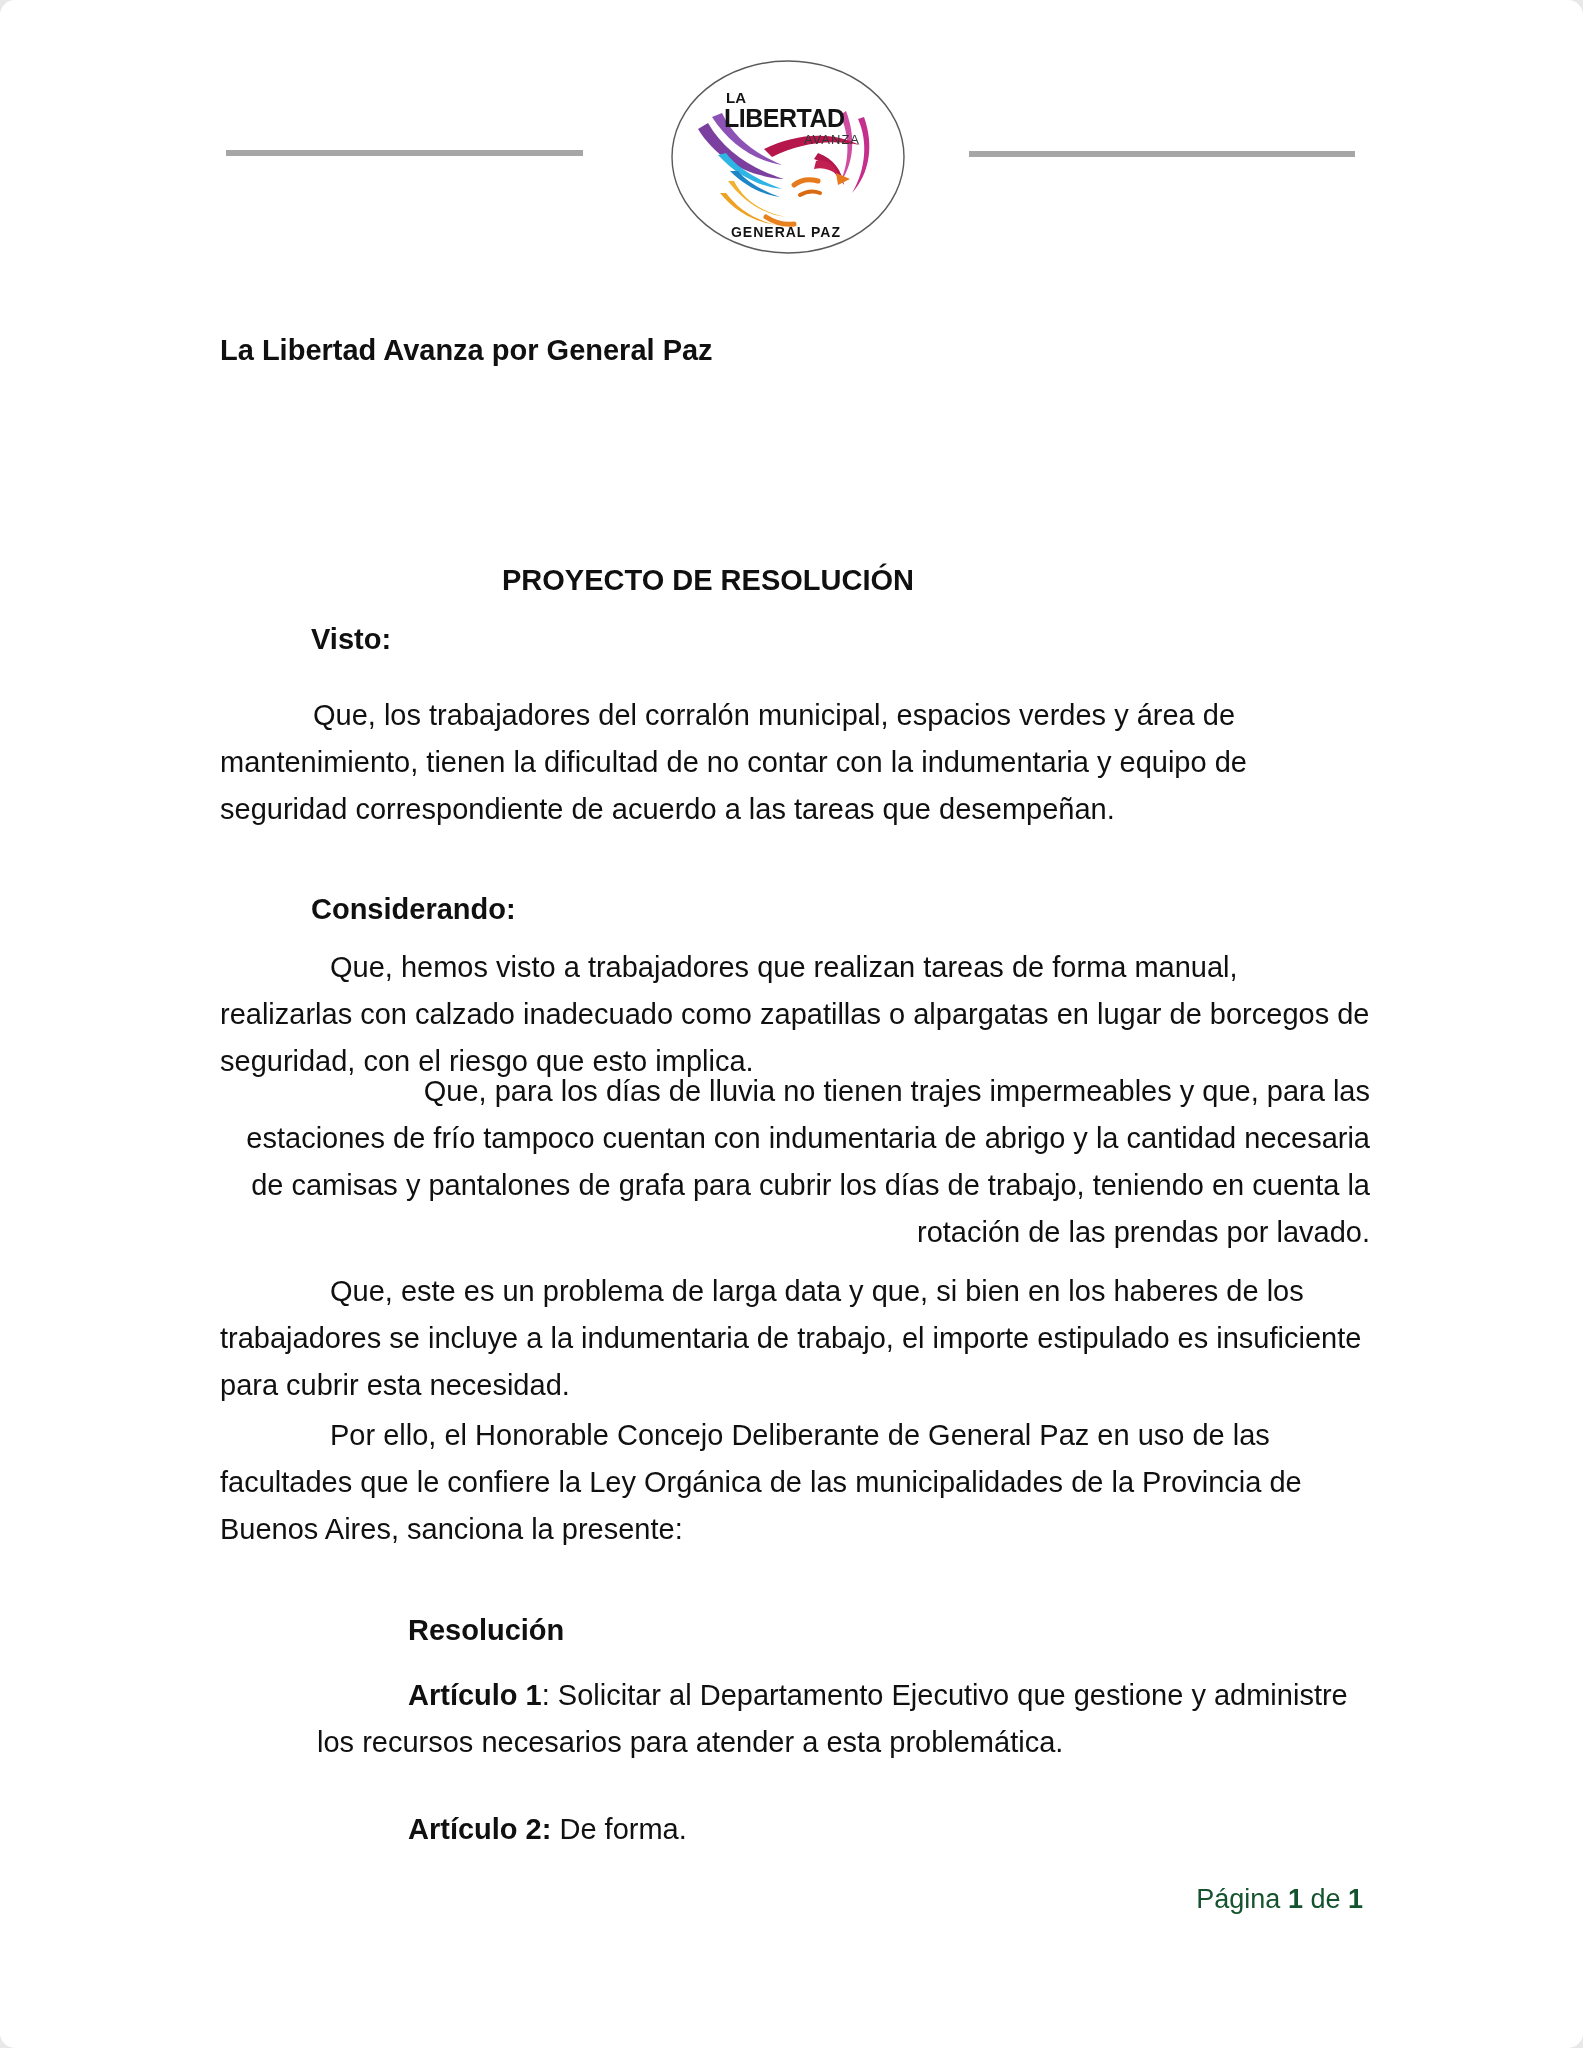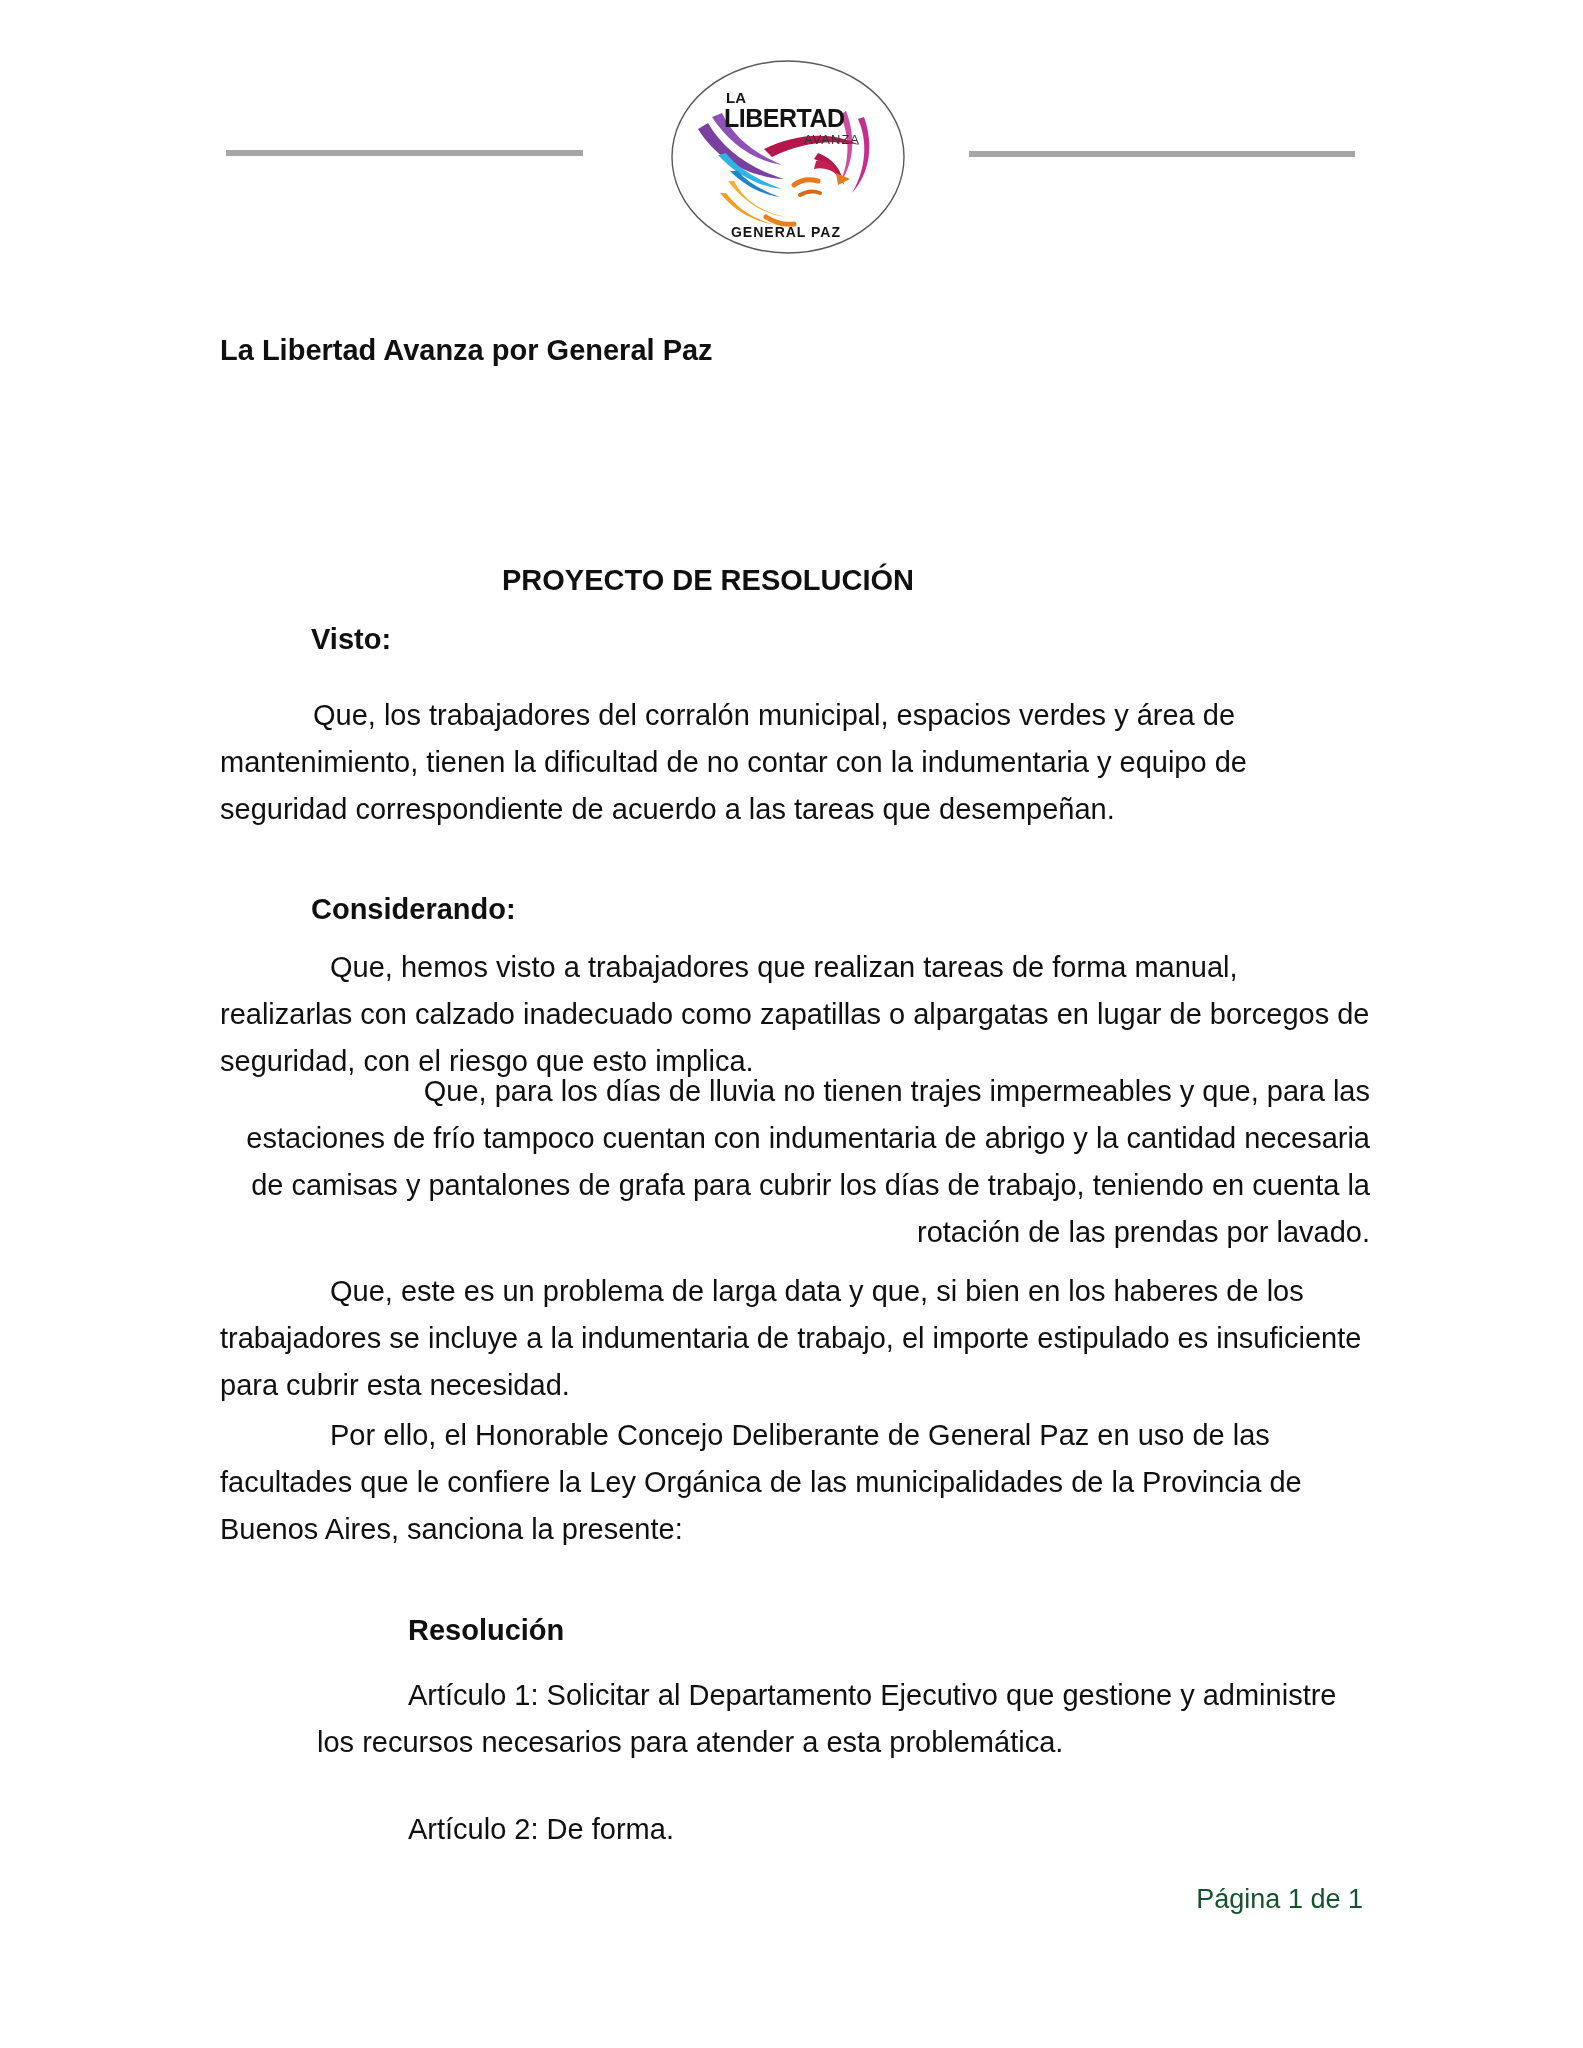--- a/index.html
+++ b/index.html
@@ -10,33 +10,34 @@
   }
   .page {
     position: relative;
     width: 1583px;
     height: 2048px;
     margin: 0 auto;
     background: #ffffff;
     font-family: "Liberation Sans", "DejaVu Sans", sans-serif;
     color: #101010;
     overflow: hidden;
+    border-radius: 15px;
   }
   .abs { position: absolute; }
   .rule {
     height: 6px;
     background: #a6a6a6;
   }
   .body-text {
     font-size: 29px;
     line-height: 47px;
     color: #101010;
     text-align: left;
   }
-  .bold { font-weight: normal; }
+  .bold { font-weight: bold; }
   .org-title {
     left: 220px; top: 334px;
     font-size: 29px;
     font-weight: bold;
   }
   .dateline {
     left: 782px; top: 438px;
     font-size: 29px;
   }
   .doc-title {

